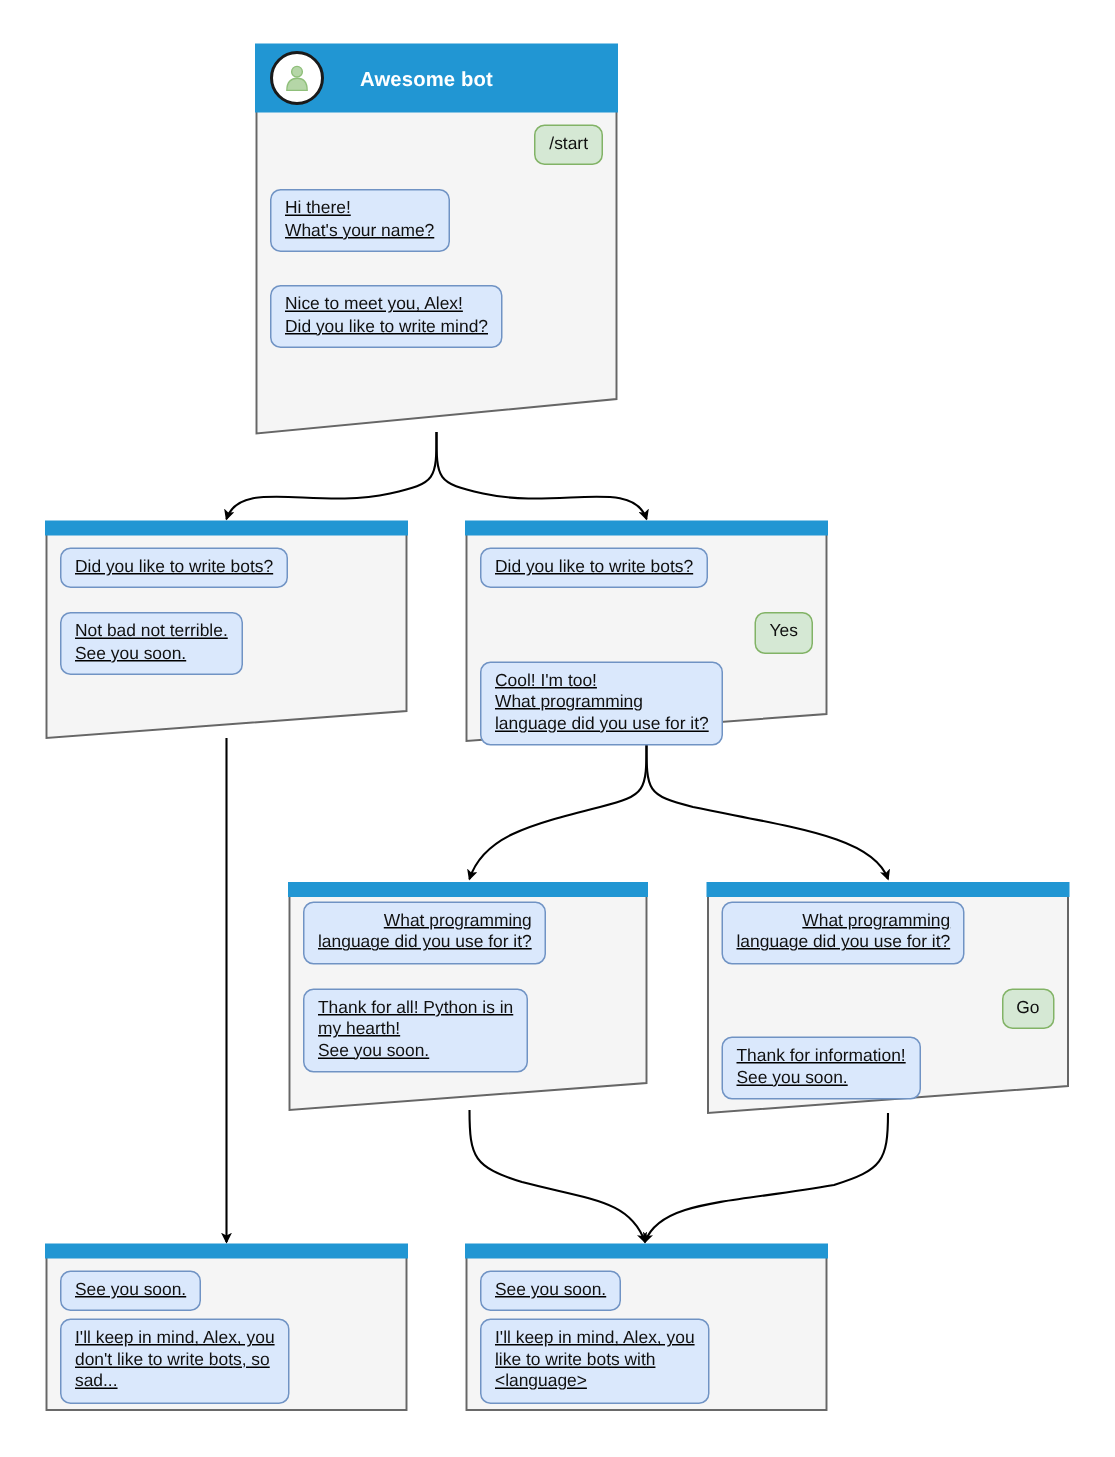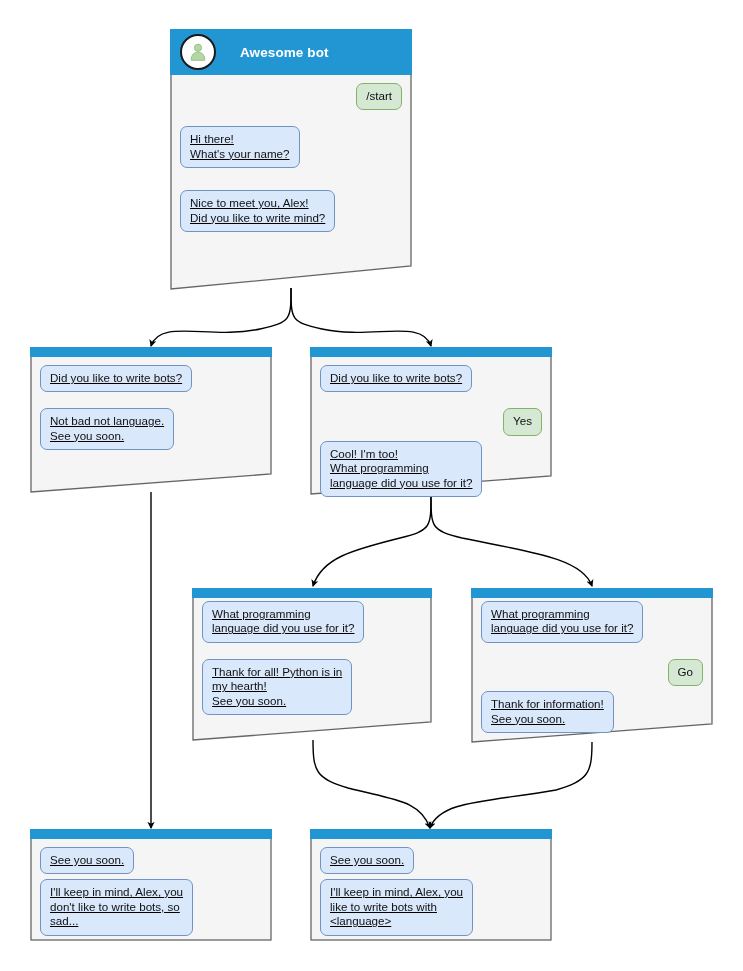--- a/index.html
+++ b/index.html
@@ -106,21 +106,21 @@
   }
   .bubble.bot {
     background: #dae8fc;
     border: 1px solid #7093c4;
   }
   .bubble.user {
     background: #d5e8d4;
     border: 1px solid #82b366;
   }
   
-  .gap-lg { margin-bottom: 16px; }
+  .gap-lg { margin-bottom: 16px; text-align: right; }
   .gap-xl { margin-bottom: 22px; }
   .gap-sm { margin-bottom: 5px; }
 </style>
 </head>
 <body>
 
 <div id="canvas">
 
   <svg id="edges" viewBox="0 0 743 971" width="743" height="971">
     <defs>
@@ -175,21 +175,21 @@
     <svg class="node-shape" viewBox="0 0 242 146" preserveAspectRatio="none">
       <polygon points="1,1 241,1 241,127 1,145" fill="#f5f5f5" stroke="#666666" stroke-width="1.3"></polygon>
     </svg>
     <div class="node-body">
       <div class="titlebar"></div>
       <div class="chat">
         <div class="msgrow left gap-lg">
           <div class="bubble bot">Did you like to write bots?</div>
         </div>
         <div class="msgrow left">
-          <div class="bubble bot">Not bad not language.
+          <div class="bubble bot">Not bad not terrible.
 See you soon.</div>
         </div>
       </div>
     </div>
   </div>
 
   <div class="node" style="left:310px; top:347px; width:242px; height:148px;">
     <svg class="node-shape" viewBox="0 0 242 148" preserveAspectRatio="none">
       <polygon points="1,1 241,1 241,129 1,147" fill="#f5f5f5" stroke="#666666" stroke-width="1.3"></polygon>
     </svg>

